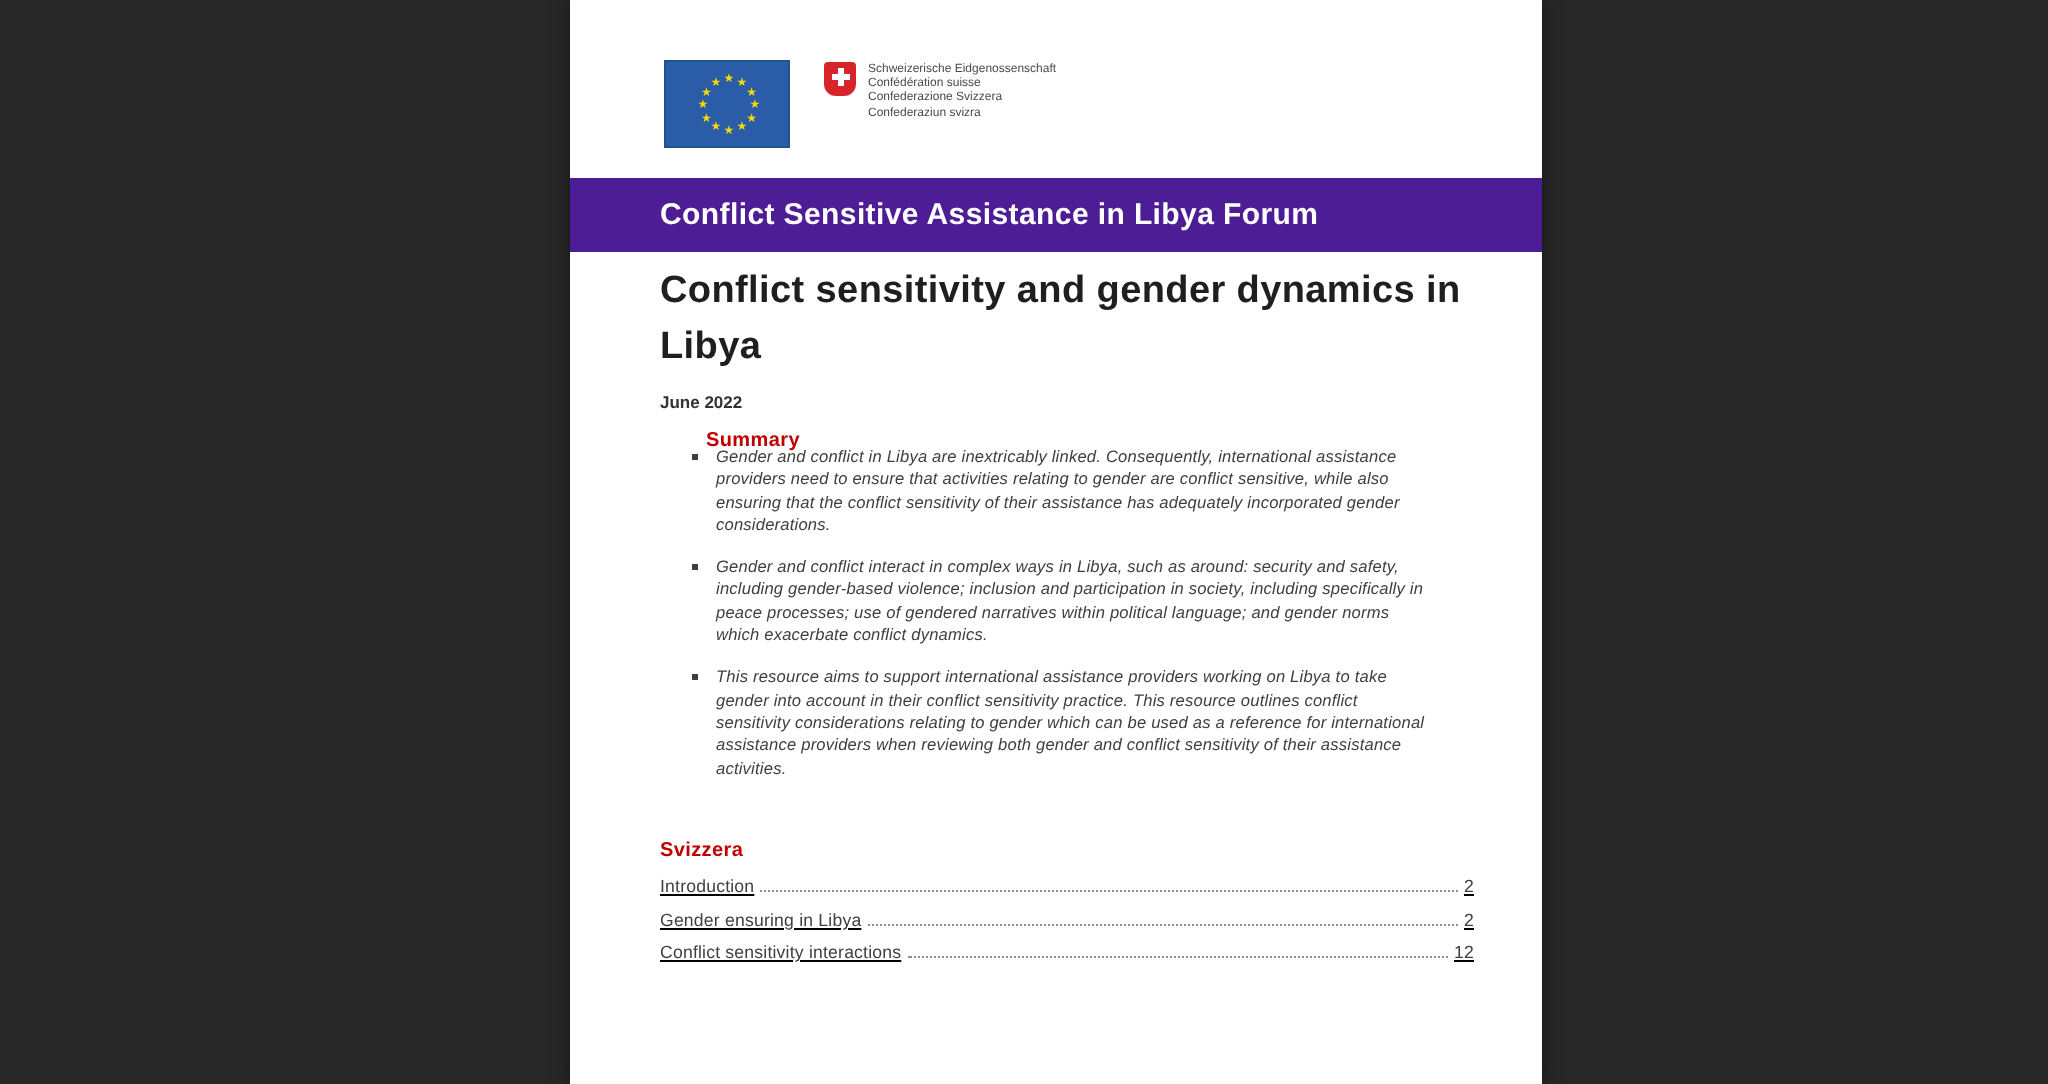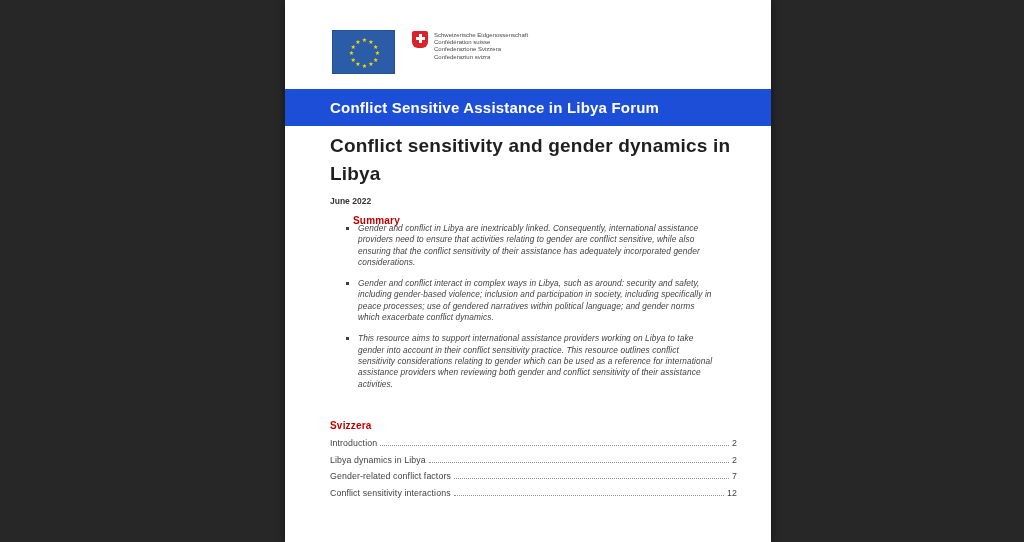--- a/index.html
+++ b/index.html
@@ -53,21 +53,21 @@
   .pot-amber{left:43px;top:28px;width:11px;height:12px;background:#e5af3d;}
   .pot-teal{left:14px;top:30px;width:22px;height:16px;background:#318783;border-radius:3px;}
   .pot-teal .pot-rim{background:#266b68;}
   .pci-words{position:absolute;left:62px;top:15px;color:#6d6e70;}
   .pci-word{font-size:11.5px;line-height:13px;letter-spacing:.2px;}
   .pci-sub{font-size:6.5px;color:#8d8e90;margin-top:1px;}
 
   
   .banner{
     position:absolute;left:0;top:89px;width:100%;height:37px;
-    background:#1d4ed8;display:flex;align-items:center;
+    background:#4c1d95;display:flex;align-items:center;
   }
   .banner-title{
     color:#ffffff;font-weight:bold;font-size:15px;letter-spacing:.2px;
     padding-left:45px;
   }
 
   
   .doc-title{
     position:absolute;left:45px;top:132px;width:405px;
     margin:0;font-size:19px;line-height:28px;font-weight:bold;color:#1f1f1f;
@@ -89,21 +89,21 @@
     margin:0;padding:0;list-style:none;font-style:italic;
   }
   .bullets li{
     position:relative;padding-left:13px;margin-bottom:10px;
     font-size:8.3px;line-height:11.3px;color:#3f3f3f;letter-spacing:.1px;
   }
   .bullets li .marker{
     position:absolute;left:1px;top:4px;width:3px;height:3px;background:#3f3f3f;
   }
 
-  .toc{position:absolute;left:45px;top:434px;width:407px;}
+  .toc{position:absolute;left:45px;top:434px;width:407px;text-decoration:underline;}
   .toc-row{
     display:flex;align-items:flex-end;height:16.4px;
     font-size:8.8px;color:#3f3f3f;letter-spacing:.1px;cursor:default;
   }
   .toc-label{white-space:nowrap;padding-bottom:2px;}
   .toc-dots{flex:1;border-bottom:1.5px dotted #8f8f8f;margin:0 3px 4px 3px;height:0;}
   .toc-page{white-space:nowrap;padding-bottom:2px;}
 </style>
 </head>
 <body>
@@ -161,28 +161,23 @@
     </ul>
 
     <h2 class="sec-heading contents">Svizzera</h2>
     <div class="toc">
       <div class="toc-row">
         <span class="toc-label">Introduction</span>
         <span class="toc-dots"></span>
         <span class="toc-page">2</span>
       </div>
       <div class="toc-row">
-        <span class="toc-label">Libya dynamics in Libya</span>
+        <span class="toc-label">Gender ensuring in Libya</span>
         <span class="toc-dots"></span>
         <span class="toc-page">2</span>
-      </div>
-      <div class="toc-row">
-        <span class="toc-label">Gender-related conflict factors</span>
-        <span class="toc-dots"></span>
-        <span class="toc-page">7</span>
       </div>
       <div class="toc-row">
         <span class="toc-label">Conflict sensitivity interactions</span>
         <span class="toc-dots"></span>
         <span class="toc-page">12</span>
       </div>
     </div>
 
   </div>
 </div>

